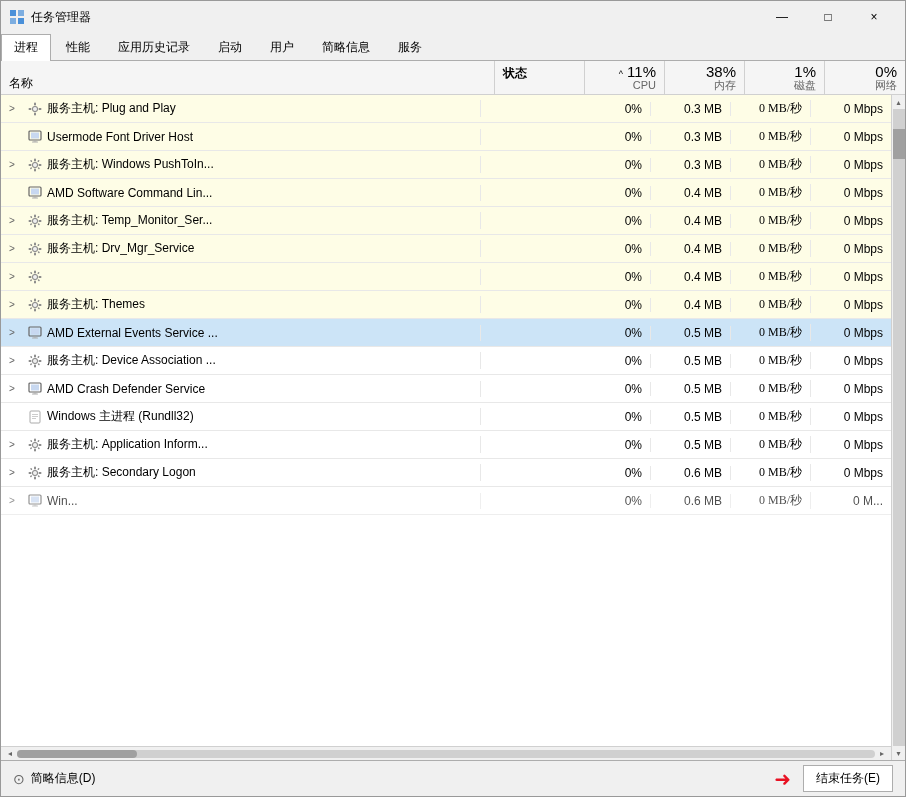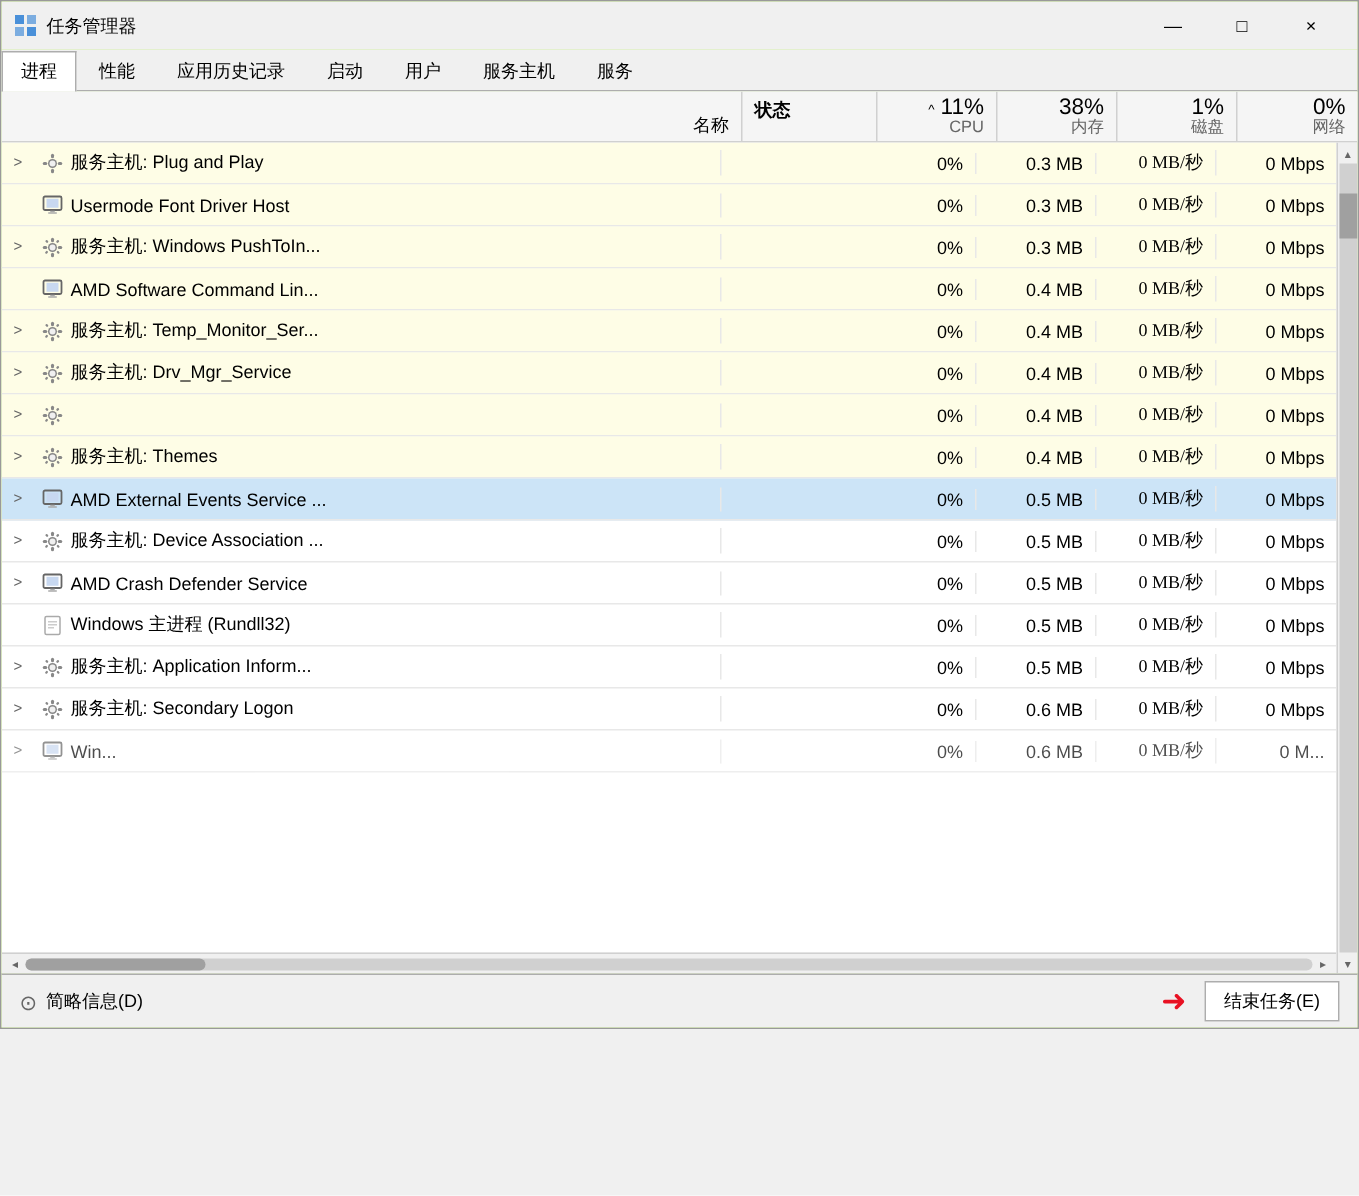--- a/index.html
+++ b/index.html
@@ -6,22 +6,22 @@
     body {
       font-family: 'Microsoft YaHei', 'Segoe UI', sans-serif;
       font-size: 12px;
       background: #f0f0f0;
       width: 906px;
       height: 797px;
       overflow: hidden;
     }
     .window {
       width: 906px;
-      height: 686px;
-      background: #bef264;
+      height: 797px;
+      background: #f9a8d4;
       border: 1px solid #999;
       display: flex;
       flex-direction: column;
     }
     .title-bar {
       background: #f0f0f0;
       height: 32px;
       display: flex;
       align-items: center;
       padding: 0 8px;
@@ -109,21 +109,20 @@
       align-items: stretch;
       flex-shrink: 0;
     }
     .header-row-top .col-name-h {
       flex: 1;
       border-right: 1px solid #d0d0d0;
       display: flex;
       align-items: flex-end;
       padding: 4px 8px 2px;
       font-size: 12px;
-      justify-content: flex-end;
     }
     .header-row-top .col-status-h {
       width: 90px;
       border-right: 1px solid #d0d0d0;
       display: flex;
       padding: 4px 8px 2px;
       font-size: 12px;
       font-weight: bold;
     }
     .header-row-top .numeric-col {
@@ -381,21 +380,21 @@
     </div>
   </div>
 
 
   <div class="tab-bar">
     <div class="tab active"><span>进程</span></div>
     <div class="tab"><span>性能</span></div>
     <div class="tab"><span>应用历史记录</span></div>
     <div class="tab"><span>启动</span></div>
     <div class="tab"><span>用户</span></div>
-    <div class="tab"><span>服务主机</span></div>
+    <div class="tab"><span>简略信息</span></div>
     <div class="tab"><span>服务</span></div>
   </div>
 
   <div class="content">
 
     <div class="header-row-top">
       <div class="col-name-h">
         <span>名称</span>
       </div>
       <div class="col-status-h">

